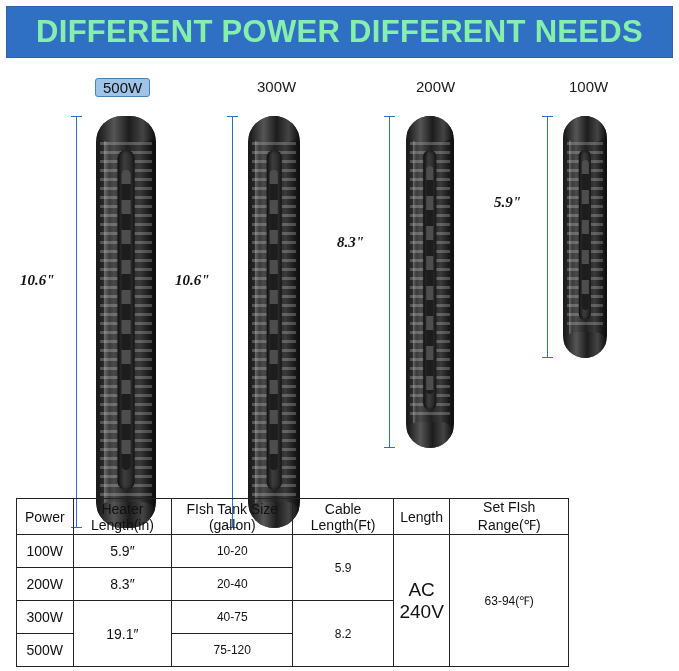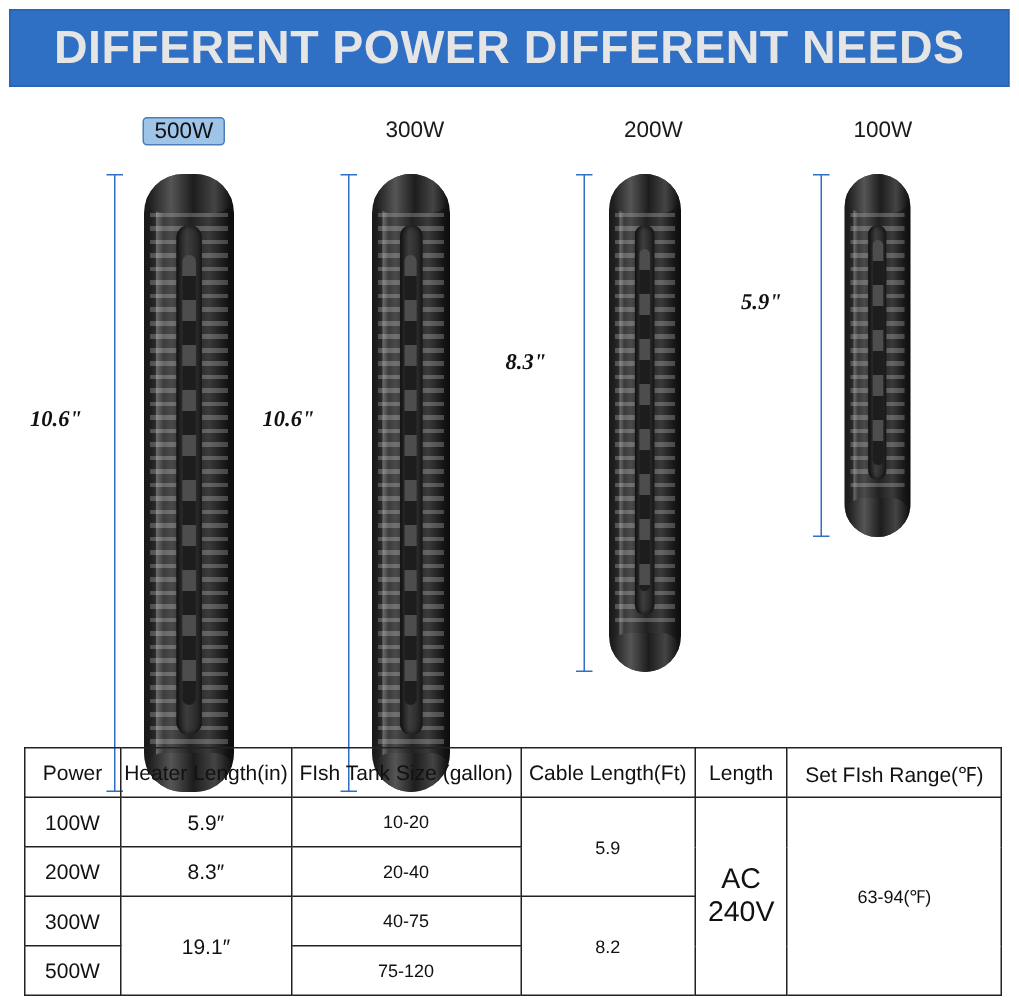--- a/index.html
+++ b/index.html
@@ -23,21 +23,21 @@
     width: 667px;
     height: 52px;
     background: #2f6fc4;
     box-sizing: border-box;
     border: 1px solid #2a62ad;
     display: flex;
     align-items: center;
     justify-content: center;
   }
   .banner-title {
-    color: #e5e5e5;
+    color: #86efac;
     font-size: 31px;
     font-weight: bold;
     letter-spacing: 0.3px;
     white-space: nowrap;
     font-family: "Liberation Sans", sans-serif;
   }
 
   
   .products {
     position: absolute;
@@ -162,21 +162,21 @@
     color: #111;
     white-space: nowrap;
     font-family: "Liberation Serif", serif;
   }
 
   
   .spec-table {
     position: absolute;
     left: 16px;
     top: 498px;
-    width: 652px;
+    width: 553px;
     border-collapse: collapse;
     font-size: 14px;
     color: #111;
     font-family: "Liberation Sans", sans-serif;
   }
   .spec-table td, .spec-table th {
     border: 1px solid #222;
     text-align: center;
     vertical-align: middle;
     padding: 0;

